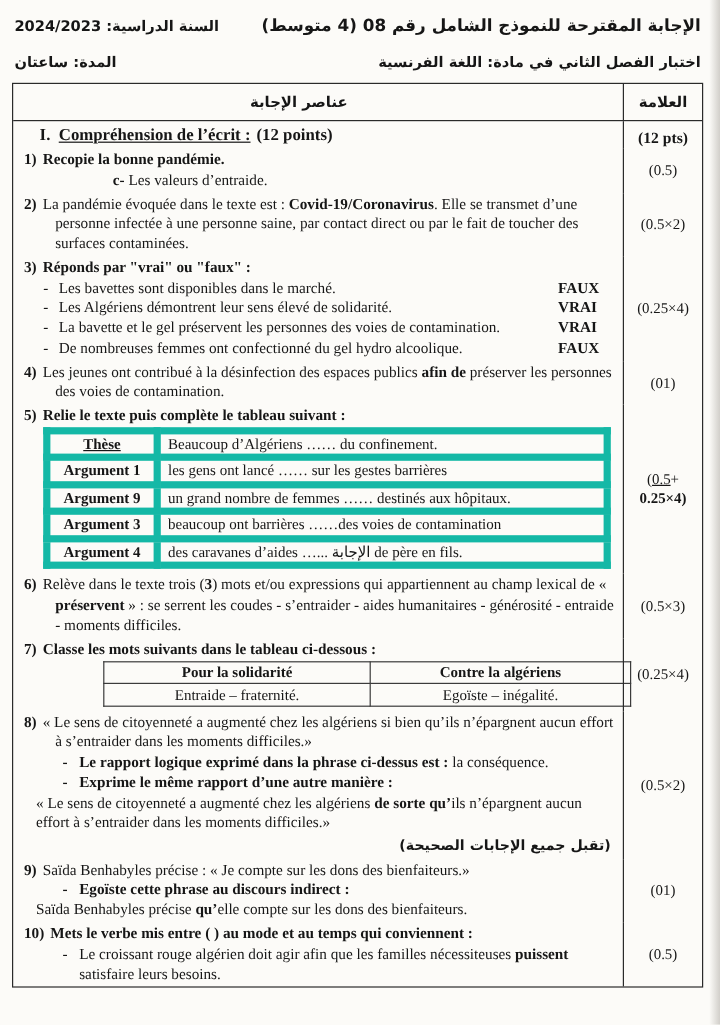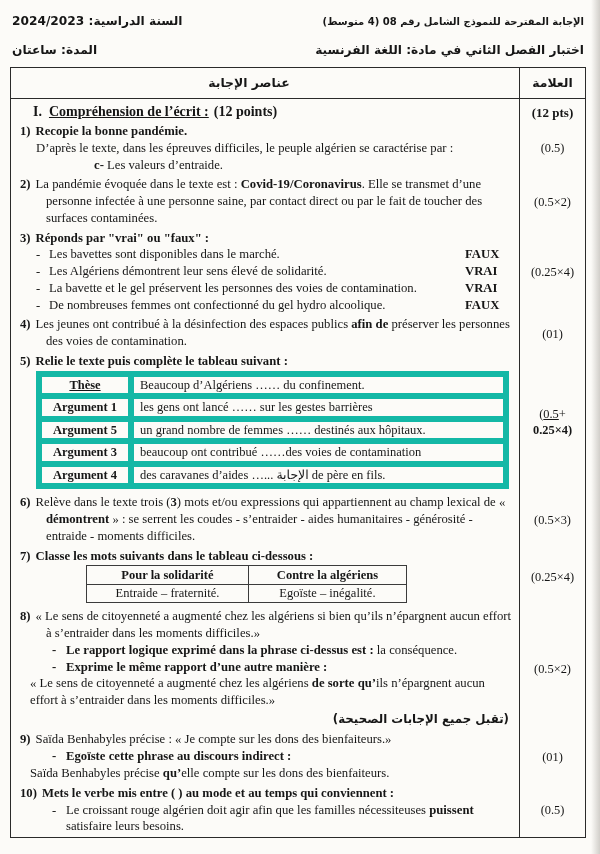--- a/index.html
+++ b/index.html
@@ -16,21 +16,21 @@
     background:linear-gradient(to right, rgba(150,145,138,0), rgba(150,145,138,.42));
     pointer-events:none;
   }
   .ar { font-family:"DejaVu Sans", sans-serif; font-weight:bold; direction:rtl; }
 
   
   .hdr { padding:14px 16px 0 12px; }
   .hdr-row { display:flex; flex-direction:row-reverse; justify-content:space-between; align-items:baseline; }
   .hdr-row1 { margin-bottom:15px; }
   .hdr-row2 { margin-bottom:10px; }
-  .hdr-title { font-size:10px; }
+  .hdr-title { font-size:14px; }
   .hdr-year  { font-size:12.2px; }
   .hdr-exam  { font-size:12.2px; }
   .hdr-dur   { font-size:12.2px; }
 
   
   .main { margin:5px 14px 0 10px; border:1.6px solid #2a2a2a; background:transparent; }
   .row { display:flex; align-items:stretch; }
   .c-content { flex:1; min-width:0; padding:1px 6px 1px 9px; }
   .c-mark {
     width:66px; flex:0 0 66px; border-left:1.2px solid #2a2a2a;
@@ -62,21 +62,21 @@
   .tf-text { flex:1; }
   .tf-ans { font-weight:bold; width:48px; flex:0 0 48px; }
 
   
   .t5 { border-collapse:collapse; margin:1px 2px 2px 16px; width:calc(100% - 20px); font-size:12.5px; }
   .t5 td { border:6px solid #14b8a6; padding:0 6px; height:17.5px; }
   .t5 .lbl { width:92px; text-align:center; font-weight:bold; }
   .t5u { text-decoration:underline; }
 
   
-  .t7 { border-collapse:collapse; margin:1px 0 2px 66px; width:321px; font-size:12.5px; }
+  .t7 { border-collapse:collapse; margin:1px 0 2px 66px; width:440px; font-size:12.5px; }
   .t7 td { border:1px solid #3b3b3b; text-align:center; height:18.5px; padding:0 4px; }
   .t7 .h { font-weight:bold; }
 
   
   .bullet { display:flex; padding-left:32px; }
   .bullet .d { width:14px; flex:0 0 14px; }
   .bullet.bb .d, .bullet.bb .bt { font-weight:bold; }
   .bt { flex:1; }
 
   .note {
@@ -120,21 +120,20 @@
       <span class="sec-num">I.</span><span class="sec-title">Compréhension de l’écrit :</span><span class="sec-points">(12 points)</span>
     </div>
     <div class="c-mark">
         <span>(12 pts)</span>
       </div>
   </div>
 
   <div class="row item">
     <div class="c-content">
       <div class="fl"><span class="num">1)</span><b>Recopie la bonne pandémie.</b></div>
-      <div class="ind16">D’après le texte, dans les épreuves difficiles, le peuple algérien se caractérise par :</div>
       <div class="ind74"><b>c-</b><span> Les valeurs d’entraide.</span></div>
     </div>
     <div class="c-mark">
         <span>(0.5)</span>
       </div>
   </div>
 
   <div class="row item">
     <div class="c-content">
       <div class="fl"><span class="num">2)</span><span>La pandémie évoquée dans le texte est : </span><b>Covid-19/Coronavirus</b><span>. Elle se transmet d’une personne infectée à une personne saine, par contact direct ou par le fait de toucher des surfaces contaminées.</span></div>
@@ -189,43 +188,43 @@
         <tbody>
             <tr>
               <td class="lbl"><span class="t5u">Thèse</span></td>
               <td>Beaucoup d’Algériens …… du confinement.</td>
             </tr>
         <tr>
               <td class="lbl">Argument 1</td>
               <td>les gens ont lancé …… sur les gestes barrières</td>
             </tr>
         <tr>
-              <td class="lbl">Argument 5</td>
+              <td class="lbl">Argument 9</td>
               <td>un grand nombre de femmes …… destinés aux hôpitaux.</td>
             </tr>
         <tr>
               <td class="lbl">Argument 3</td>
-              <td>beaucoup ont contribué ……des voies de contamination</td>
+              <td>beaucoup ont barrières ……des voies de contamination</td>
             </tr>
         <tr>
               <td class="lbl">Argument 4</td>
               <td>des caravanes d’aides …... الإجابة de père en fils.</td>
             </tr>
       </tbody>
         </table>
     </div>
     <div class="c-mark">
       <span class="mk-line"><span>(</span><span class="mk-u">0.5</span><span>+</span></span>
       <span class="mk-line mk-b">0.25×4)</span>
     </div>
   </div>
 
   <div class="row item">
     <div class="c-content">
-      <div class="fl"><span class="num">6)</span><span>Relève dans le texte trois (</span><b>3</b><span>) mots et/ou expressions qui appartiennent au champ lexical de « </span><b>démontrent</b><span> » : se serrent les coudes - s’entraider - aides humanitaires - générosité - entraide - moments difficiles.</span></div>
+      <div class="fl"><span class="num">6)</span><span>Relève dans le texte trois (</span><b>3</b><span>) mots et/ou expressions qui appartiennent au champ lexical de « </span><b>préservent</b><span> » : se serrent les coudes - s’entraider - aides humanitaires - générosité - entraide - moments difficiles.</span></div>
     </div>
     <div class="c-mark">
         <span>(0.5×3)</span>
       </div>
   </div>
 
   <div class="row item">
     <div class="c-content">
       <div class="fl"><span class="num">7)</span><b>Classe les mots suivants dans le tableau ci-dessous :</b></div>
       <table class="t7">

